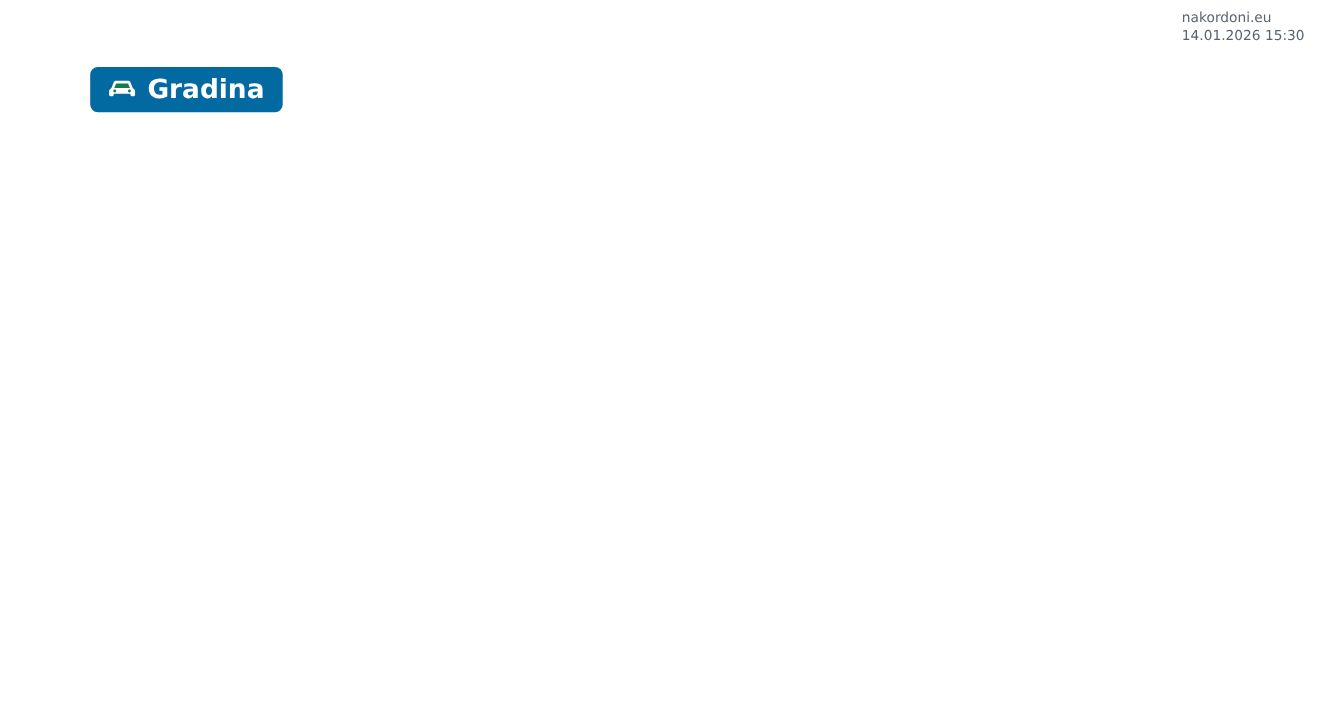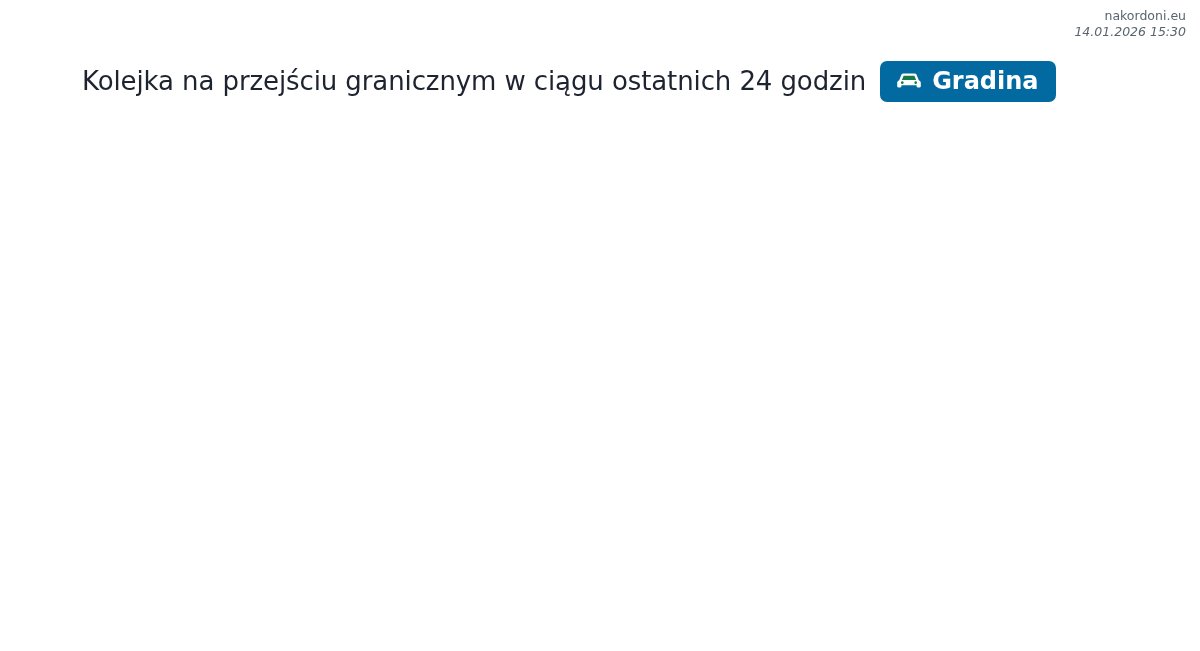--- a/index.html
+++ b/index.html
@@ -13,31 +13,29 @@
     font-family: "DejaVu Sans", "Liberation Sans", sans-serif;
     overflow: hidden;
     position: relative;
   }
 
   
   .meta {
     position: absolute;
     top: 8px;
     right: 14px;
-    text-align: right;
     line-height: 1.25;
   }
   .meta-site {
     font-size: 12.5px;
     color: #5a646e;
   }
   .meta-time {
     font-size: 12.5px;
     color: #5a646e;
-    font-style: italic;
   }
 
   
   .title-row {
     position: absolute;
     top: 58px;
     left: 82px;
     right: 60px;
     display: flex;
     align-items: center;
@@ -95,21 +93,20 @@
 </style>
 </head>
 <body>
 
 <div class="meta">
   <div class="meta-site">nakordoni.eu</div>
   <div class="meta-time">14.01.2026 15:30</div>
 </div>
 
 <div class="title-row">
-  <div class="chart-title">Kolejka na przejściu granicznym w ciągu ostatnich 24 godzin</div>
   <div class="badge">
     <span class="badge-icon">
       <svg viewBox="0 0 28 20" width="28" height="20" aria-hidden="true">
         <path d="M4.2 9.2 L6.3 4.0 C6.7 3.0 7.5 2.5 8.5 2.5 L19.5 2.5 C20.5 2.5 21.3 3.0 21.7 4.0 L23.8 9.2 C25.0 9.6 25.8 10.7 25.8 12.0 L25.8 15.2 C25.8 15.9 25.3 16.4 24.6 16.4 L22.8 16.4 C22.1 16.4 21.6 15.9 21.6 15.2 L21.6 14.3 L6.4 14.3 L6.4 15.2 C6.4 15.9 5.9 16.4 5.2 16.4 L3.4 16.4 C2.7 16.4 2.2 15.9 2.2 15.2 L2.2 12.0 C2.2 10.7 3.0 9.6 4.2 9.2 Z" fill="#ffffff"></path>
         <path d="M8.6 4.8 L19.4 4.8 L21.1 9.0 L6.9 9.0 Z" fill="#17794a"></path>
         <circle cx="7.3" cy="11.7" r="1.35" fill="#17794a"></circle>
         <circle cx="20.7" cy="11.7" r="1.35" fill="#17794a"></circle>
       </svg>
     </span>
     <span class="badge-label">Gradina</span>

